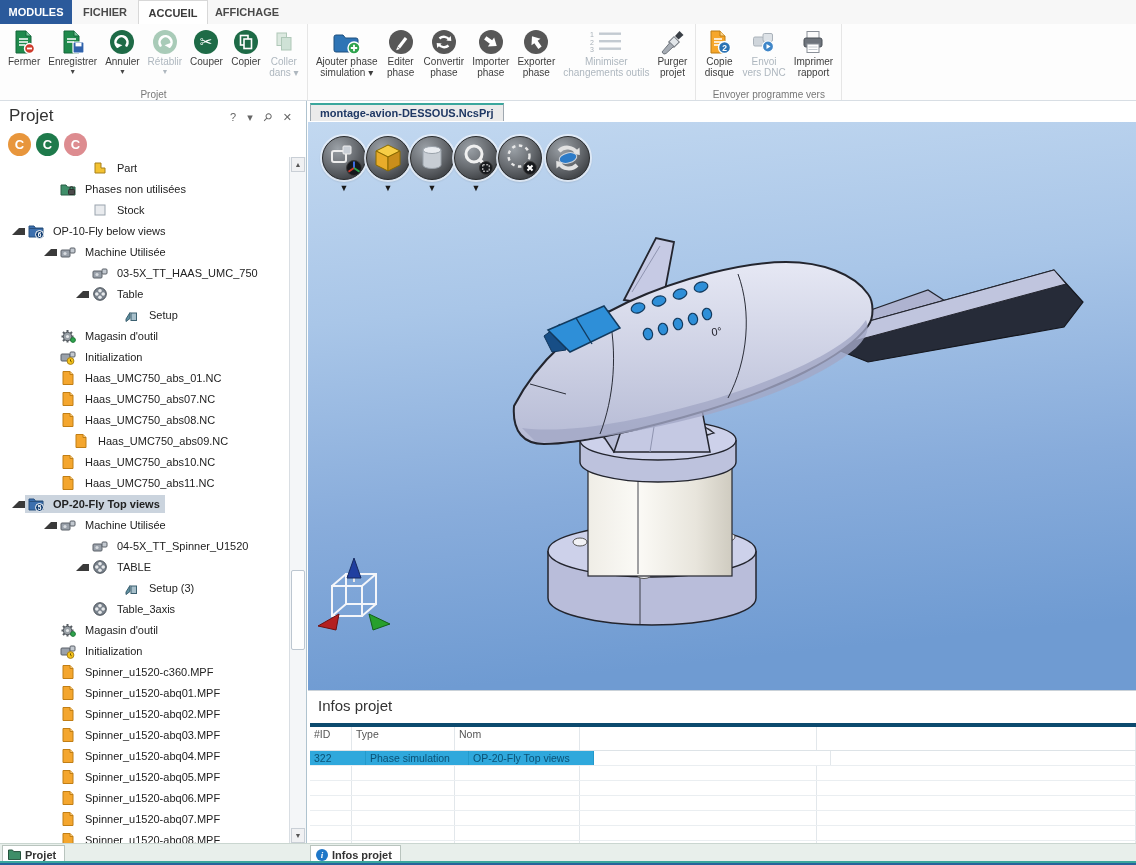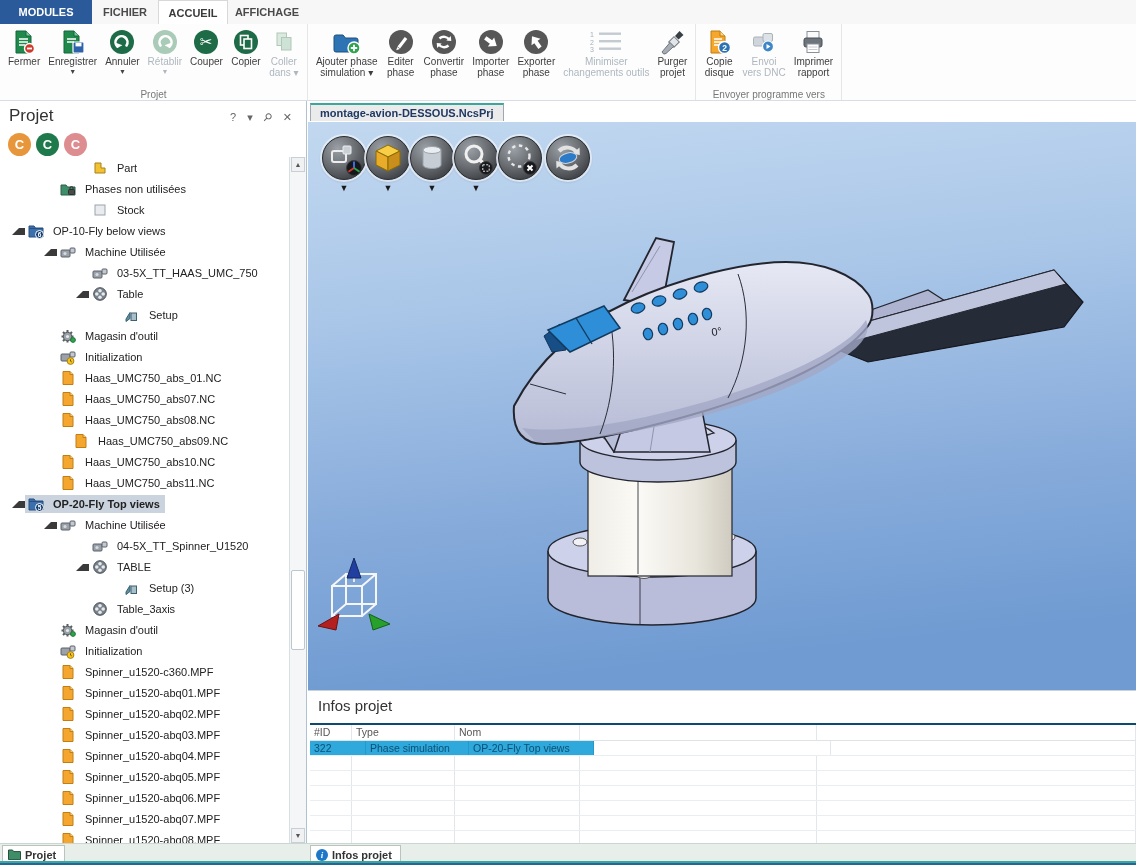--- a/index.html
+++ b/index.html
@@ -2,21 +2,21 @@
 <html><head>
 <meta charset="utf-8">
 <style>
   * { margin:0; padding:0; box-sizing:border-box; }
   html,body { width:1136px; height:865px; font-family:"Liberation Sans", sans-serif; background:#fff; }
   #app { position:relative; width:1136px; height:865px; overflow:hidden; background:#fff; }
 
   
   #tabstrip { position:absolute; left:0; top:0; right:0; height:24px; background:#F7F7F7; display:flex; }
   .wtab { height:24px; display:flex; align-items:center; justify-content:center; font-size:11px; font-weight:bold; color:#4A4A4A; cursor:default; }
-  .wtab.modules { width:92px; background:#2B5A9B; color:#fff; }
+  .wtab.modules { width:72px; background:#2B5A9B; color:#fff; }
   .wtab.plain { width:66px; }
   .wtab.wide { width:78px; }
   .wtab.active { width:70px; background:#fff; border:1px solid #D8D8D8; border-bottom:none; color:#3A3A3A; }
 
   
   #ribbon { position:absolute; left:0; top:24px; right:0; height:77px; background:#FDFDFD; border-bottom:1px solid #D8DEE4; display:flex; }
   .ribbon-group { position:relative; display:flex; align-items:flex-start; padding:2px 4px 12px 4px; border-right:1px solid #E6E6E6; }
   .rgroup-label { position:absolute; bottom:0; left:0; right:0; text-align:center; font-size:10px; color:#777; }
   .rbtn { display:flex; flex-direction:column; align-items:center; margin:0 1px; padding:1px 3px 0 3px; min-width:36px; cursor:pointer; }
   .rbtn .ricon { height:29px; display:flex; align-items:center; justify-content:center; }
@@ -62,21 +62,21 @@
            background:radial-gradient(circle at 35% 28%, #9BA1A7 0%, #6A6E73 45%, #45484C 75%, #3A3D41 100%);
            border:1px solid #2A2A2A; box-shadow:0 0 0 2px rgba(232,240,250,0.85), 0 1px 3px rgba(0,0,0,0.45);
            display:flex; align-items:center; justify-content:center; }
   .vpdd { position:absolute; top:62px; width:44px; text-align:center; font-size:9px; color:#1A1A1A; line-height:9px; cursor:pointer; }
 
   
   #infos-panel { position:absolute; left:308px; top:690px; right:0; height:153px; background:#fff; border-top:1px solid #C9D1D8; }
   #infos-title { position:absolute; left:10px; top:6px; font-size:15px; color:#333; }
   #infos-table { position:absolute; left:2px; top:32px; right:0; bottom:0; font-size:10.5px; color:#444; }
   .itrow { display:flex; height:15px; border-bottom:1px solid #EAEEF1; }
-  .itrow.head { height:18px; border-top:2px solid #0c4a6e; border-bottom:1px solid #DDE3E7; color:#555; }
+  .itrow.head { height:28px; border-top:4px solid #0c4a6e; border-bottom:1px solid #DDE3E7; color:#555; }
   .itcell { border-right:1px solid #E2E7EB; padding:1px 0 0 4px; white-space:nowrap; overflow:hidden; }
   .itrow.sel .itcell.c0, .itrow.sel .itcell.c1, .itrow.sel .itcell.c2 { background:#2FA8DC; color:#0B5175; border-right-color:#249ACB; }
 
   
   #bottom-bar { position:absolute; left:0; top:843px; right:0; height:22px; background:#E8EFEB; border-top:1px solid #CAD6D0; }
   .btab { position:absolute; top:1px; height:18px; background:#fff; border:1px solid #B9C4BE; border-bottom:none; display:flex; align-items:center; gap:4px; padding:0 8px 0 5px; font-size:11px; font-weight:bold; color:#333; cursor:pointer; }
   #btab-projet { left:2px; }
   #btab-infos { left:310px; }
   .info-ic { width:12px; height:12px; border-radius:50%; background:#1F77C8; color:#fff; font-size:9px; font-weight:bold; font-style:italic; display:flex; align-items:center; justify-content:center; font-family:"Liberation Serif", serif; }
   #bottom-strip-teal { position:absolute; left:0; right:0; bottom:2px; height:2px; background:#3AA79D; }

